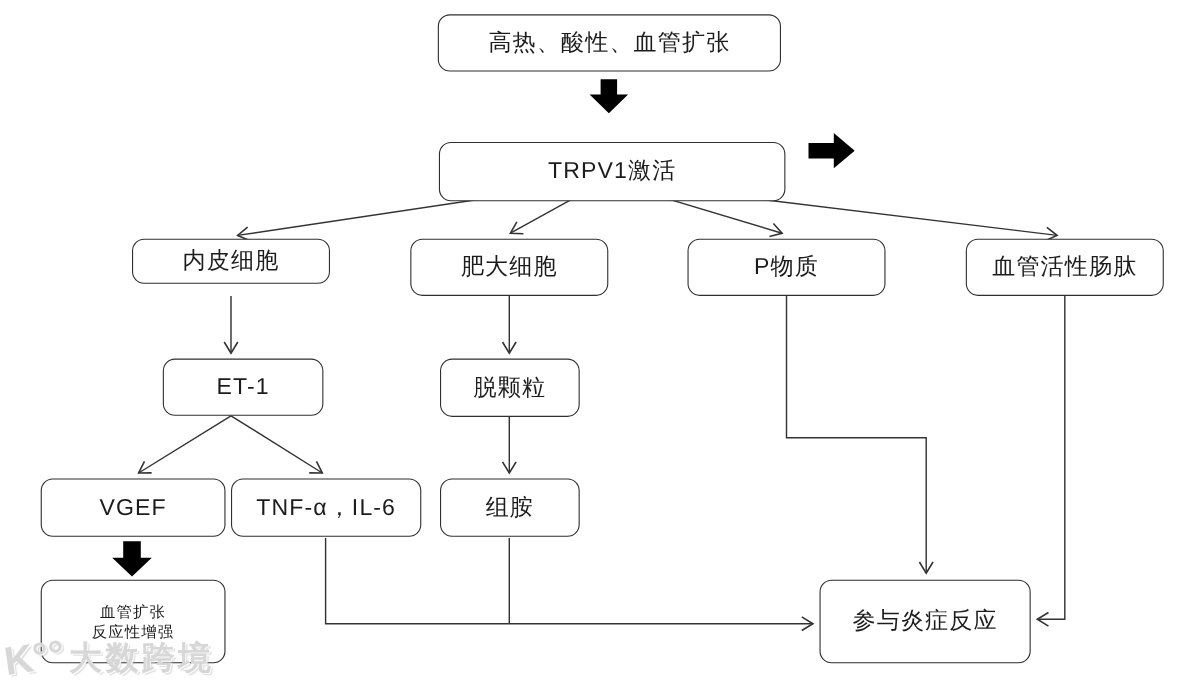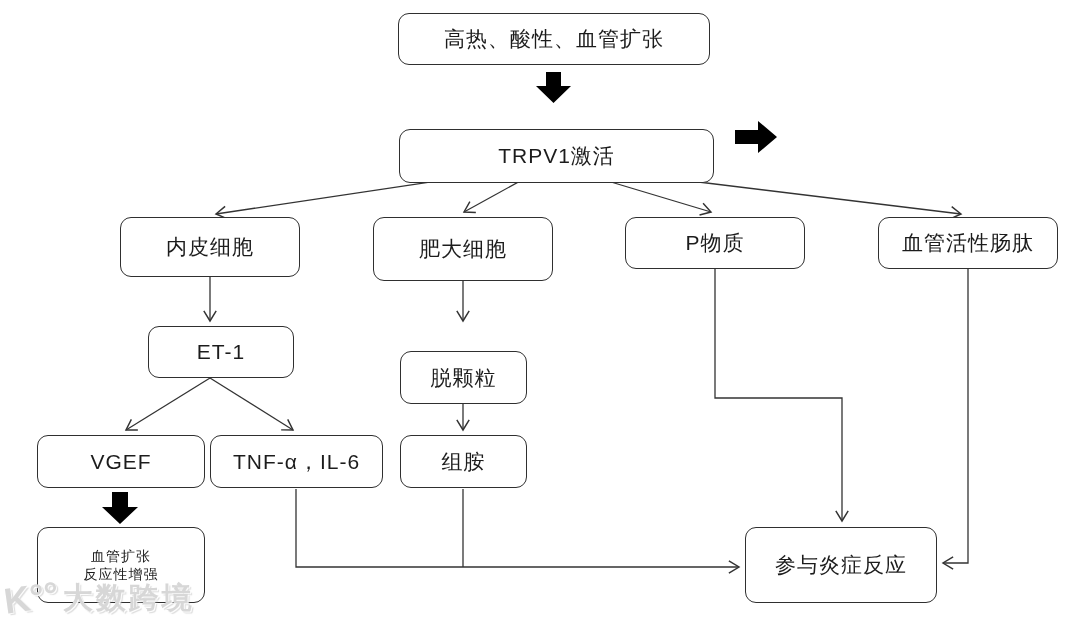--- a/index.html
+++ b/index.html
@@ -58,31 +58,31 @@
     <path fill="#000" d="M546,72 h15 v14 h10 l-17.5,17 L536,86 h10 z"></path>
     <path fill="#000" d="M735,130 h23 v-9 l19,16 -19,16 v-9 h-23 z"></path>
     <path fill="#000" d="M112,492 h16 v15 h10 l-18,17 -18,-17 h10 z"></path>
   </svg>
 
   <div class="node" style="left:398px;top:13px;width:312px;height:52px;">高热、酸性、血管扩张</div>
 
   <div class="node" style="left:399px;top:110px;width:315px;height:54px;margin-top:19px;">TRPV1激活</div>
 
 
-  <div class="node" style="left:120px;top:217px;width:180px;height:60px;">内皮细胞</div>
+  <div class="node" style="left:120px;top:217px;width:180px;height:41px;">内皮细胞</div>
 
-  <div class="node" style="left:373px;top:217px;width:180px;height:64px;">肥大细胞</div>
+  <div class="node" style="left:373px;top:217px;width:180px;height:52px;">肥大细胞</div>
 
   <div class="node" style="left:878px;top:217px;width:180px;height:52px;">血管活性肠肽</div>
 
   <div class="node" style="left:625px;top:217px;width:180px;height:52px;">P物质</div>
 
   <div class="node" style="left:148px;top:326px;width:146px;height:52px;text-align:center;">ET-1</div>
 
-  <div class="node" style="left:400px;top:326px;width:127px;height:53px;margin-top:25px;">脱颗粒</div>
+  <div class="node" style="left:400px;top:326px;width:127px;height:53px;">脱颗粒</div>
 
   <div class="node" style="left:37px;top:435px;width:168px;height:53px;">VGEF</div>
 
   <div class="node" style="left:210px;top:435px;width:173px;height:53px;">TNF-α，IL-6</div>
 
   <div class="node" style="left:400px;top:435px;width:127px;height:53px;">组胺</div>
 
   <div class="node" style="left:37px;top:527px;width:168px;height:76px;font-size:14px;">
     <span>血管扩张</span>
     <span>反应性增强</span>

